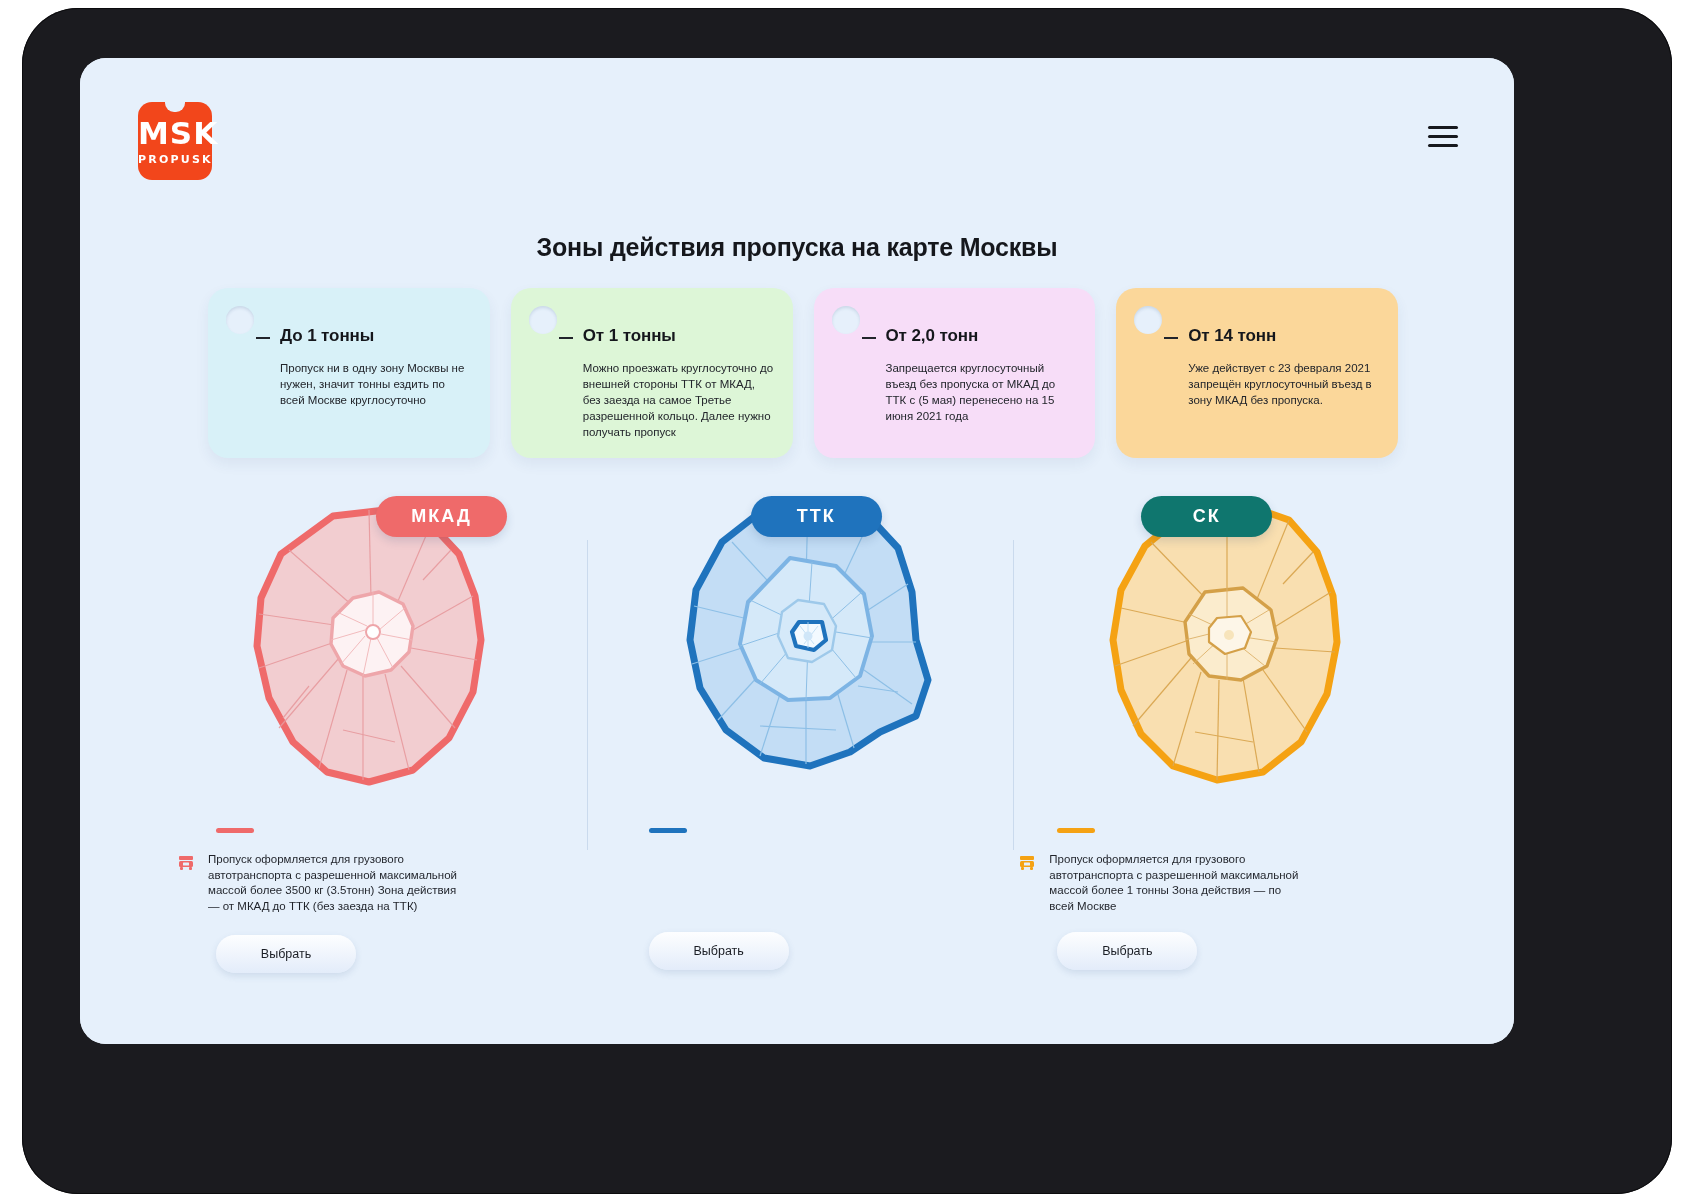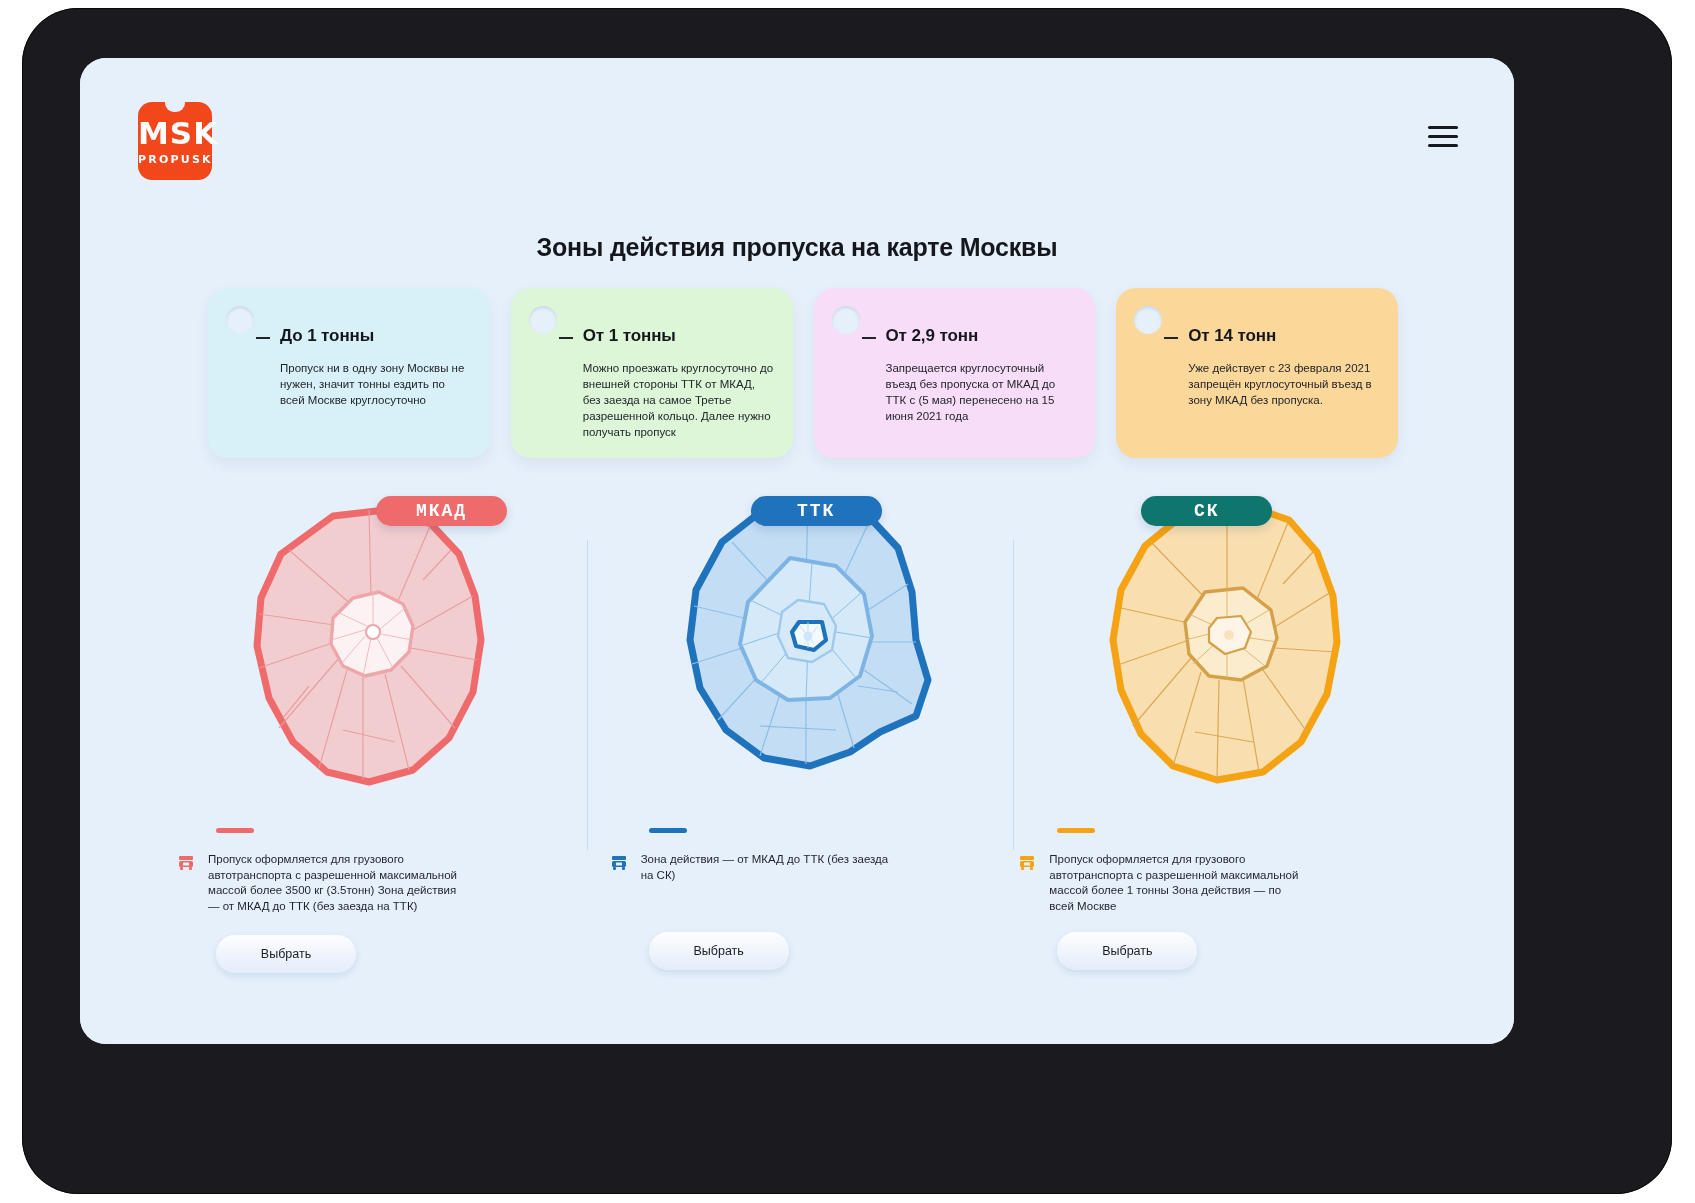--- a/index.html
+++ b/index.html
@@ -136,28 +136,27 @@
   .map-col + .map-col::before {
     content:"";
     position: absolute; left: 0; top: 70px;
     width: 1px; height: 310px;
     background: rgba(130,160,200,0.28);
   }
   .map-svg { position: absolute; left: 50%; top: 10px; transform: translateX(-50%); }
 
   .badge {
     position: absolute;
-    height: 30px;
+    height: 41px;
     min-width: 128px;
     border-radius: 21px;
     color: #fff;
     font-size: 18px; font-weight: 600; letter-spacing: 2px;
     display: flex; align-items: center; justify-content: center;
     box-shadow: 0 4px 10px rgba(30,60,110,0.15);
-    font-family: Liberation Mono, monospace;
   }
   .badge.mkad { background: #ef6a6a; left: 216px; top: 26px; width: 131px; }
   .badge.ttk  { background: #1f73bd; left: 164px; top: 26px; width: 131px; }
   .badge.sk   { background: #0f766e; left: 128px; top: 26px; width: 131px; }
 
   
   .legend-line {
     position: absolute;
     width: 38px; height: 5px; border-radius: 3px;
   }
@@ -228,21 +227,21 @@
           </div>
           <div class="card c2">
             <div class="hole"></div>
             <div class="dash"></div>
             <h3>От 1 тонны</h3>
             <p>Можно проезжать круглосуточно до внешней стороны ТТК от МКАД, без заезда на самое Третье разрешенной кольцо. Далее нужно получать пропуск</p>
           </div>
           <div class="card c3">
             <div class="hole"></div>
             <div class="dash"></div>
-            <h3>От 2,9 тонн</h3>
+            <h3>От 2,0 тонн</h3>
             <p>Запрещается круглосуточный въезд без пропуска от МКАД до ТТК с (5 мая) перенесено на 15 июня 2021 года</p>
           </div>
           <div class="card c4">
             <div class="hole"></div>
             <div class="dash"></div>
             <h3>От 14 тонн</h3>
             <p>Уже действует с 23 февраля 2021 запрещён круглосуточный въезд в зону МКАД без пропуска.</p>
           </div>
         </div>
 
@@ -336,32 +335,20 @@
                 <g stroke="#b8d9f1" stroke-width="0.8" fill="none">
                   <path d="M168 142 L168 168"></path>
                     <path d="M160 146 L174 164"></path>
                     <path d="M178 146 L164 164"></path>
                 </g>
                 <circle cx="168" cy="156" r="4.5" fill="#cfe6f8"></circle>
               </g>
             </svg>
             <div class="badge ttk">ТТК</div>
             <div class="legend-line"></div>
-            <div class="legend">
-              <span class="truck">
-                <svg width="20" height="20" viewBox="0 0 20 20">
-                  <rect x="3" y="3" width="14" height="4" rx="1" fill="#1f73bd"></rect>
-                  <rect x="3" y="8" width="14" height="6" rx="1.5" fill="#1f73bd"></rect>
-                  <rect x="7" y="9.5" width="6" height="3" rx="0.5" fill="#e6f0fb"></rect>
-                  <rect x="4" y="14" width="3" height="3" rx="1" fill="#1f73bd"></rect>
-                  <rect x="13" y="14" width="3" height="3" rx="1" fill="#1f73bd"></rect>
-                </svg>
-              </span>
-              <span class="ltext">Зона действия — от МКАД до ТТК (без заезда на СК)</span>
-            </div>
             <button class="choose-btn">Выбрать</button>
           </div>
 
           <div class="map-col col3">
             <svg class="map-svg" width="300" height="340" viewBox="0 0 300 340">
               <g>
                 <path d="M112 30 L166 24 L212 40 L240 72 L256 116 L260 162 L250 214 L224 262 L186 292 L140 300 L96 286 L64 254 L44 210 L36 160 L44 110 L68 66 Z" fill="#f9dfb0" stroke="#f5a213" stroke-width="7" stroke-linejoin="round"></path>
                 <g stroke="#dba955" stroke-width="1.2" fill="none">
                   <path d="M150 24 L150 110"></path>
                   <path d="M212 40 L178 124"></path>

